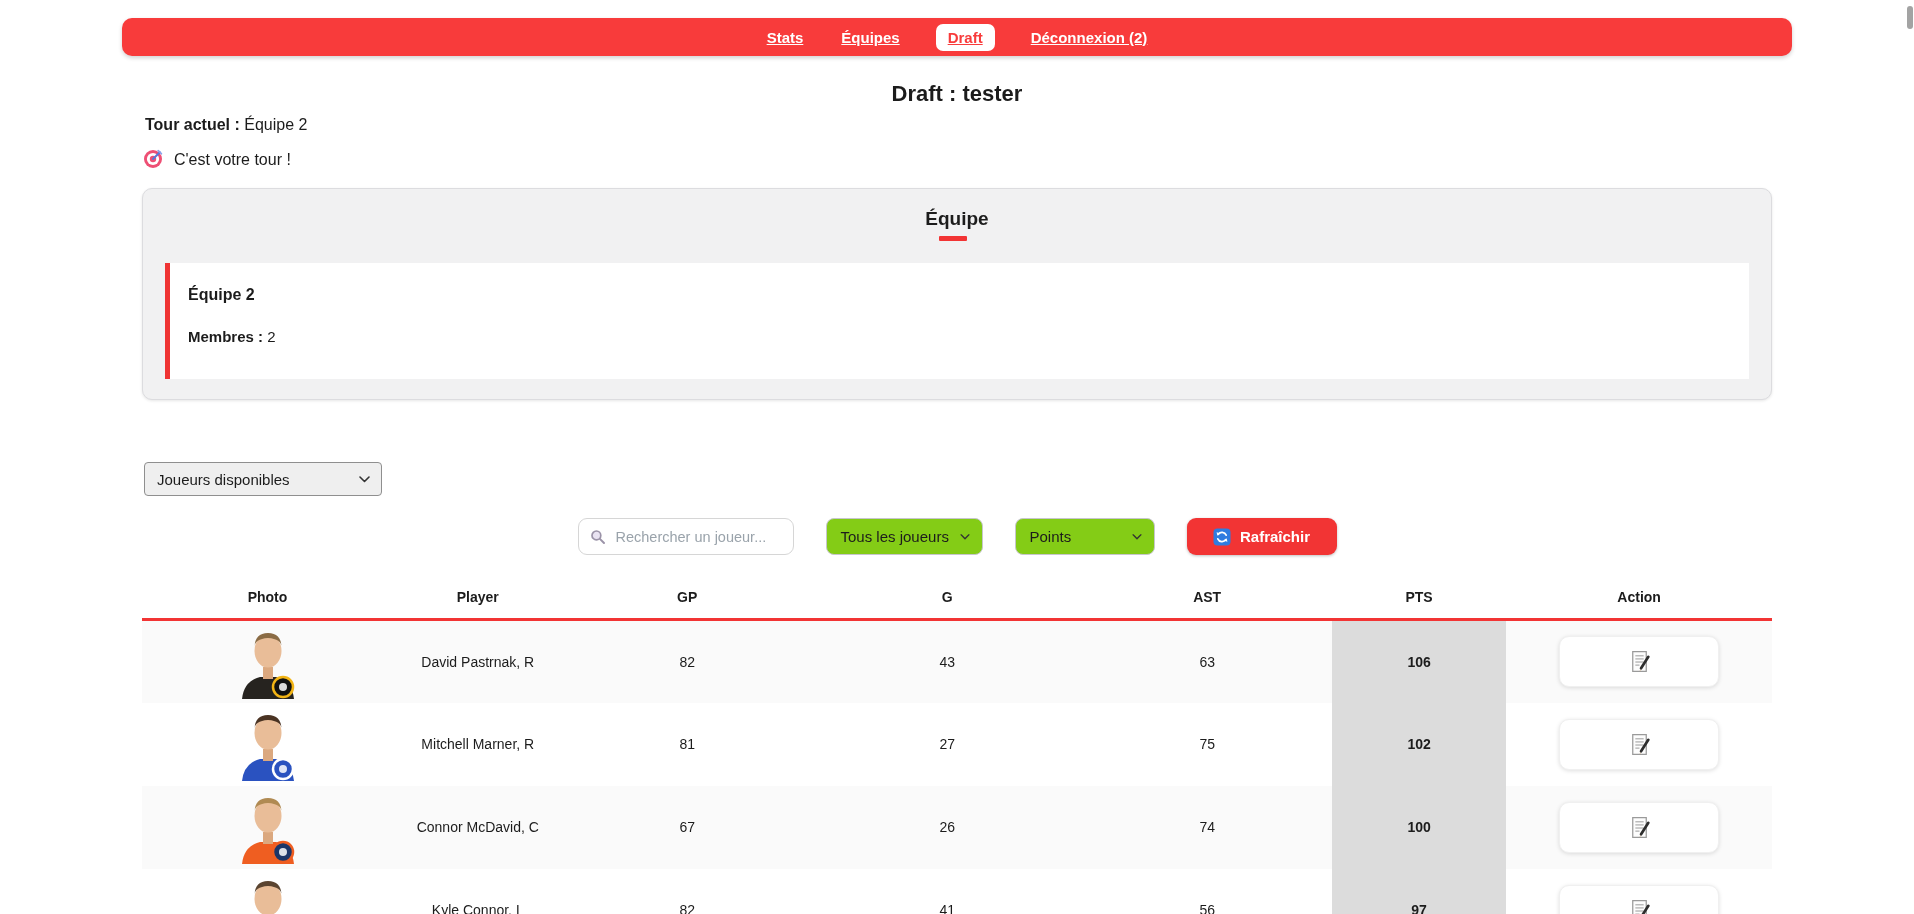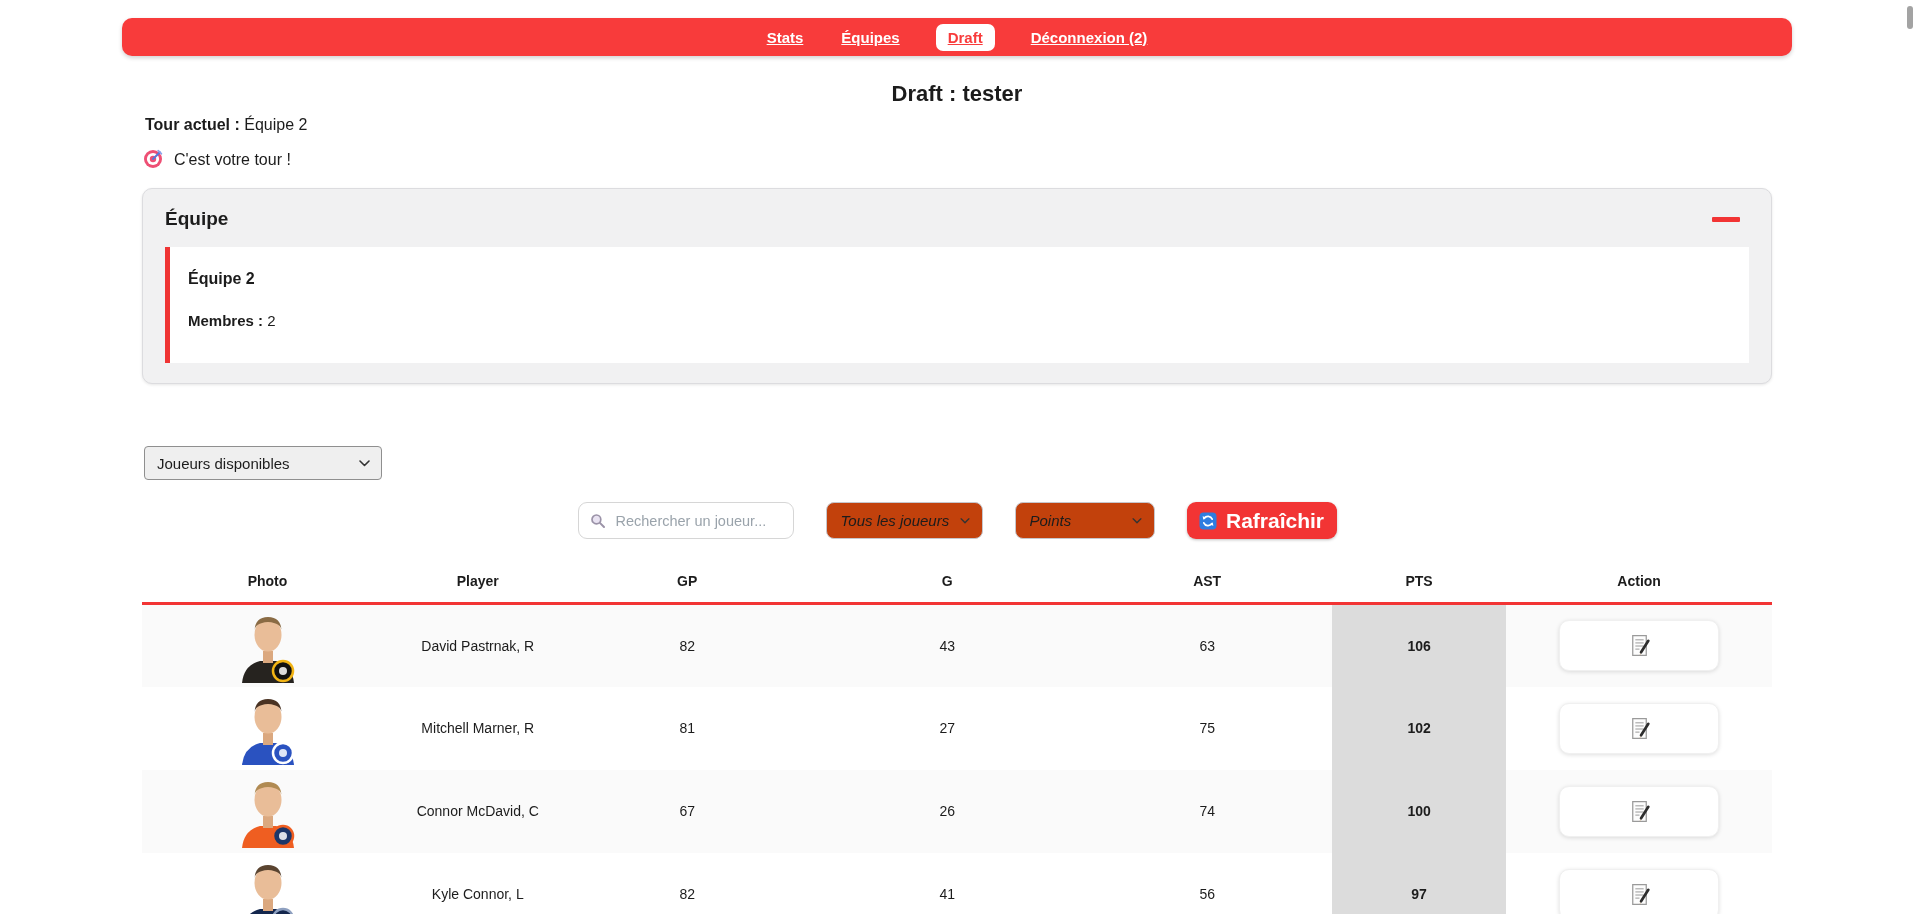--- a/index.html
+++ b/index.html
@@ -32,21 +32,21 @@
   .turn-line { margin:9px 0 0 145px; font-size:16px; }
   .turn-line b { font-weight:bold; }
   .your-turn { margin:15px 0 0 143px; font-size:16px; display:flex; align-items:flex-end; gap:11px; }
 
   
   .team-panel {
     width:1630px; margin:19px auto 0;
     background:#f1f1f2; border:1px solid #dcdcdf; border-radius:10px;
     padding:19px 22px 20px; box-shadow:0 1px 3px rgba(0,0,0,.10);
   }
-  .panel-head { display:flex; align-items:center; justify-content:space-between; }
+  .panel-head { display:flex; align-items:center; justify-content:space-between;flex-direction:column; }
   .panel-title { font-size:19px; font-weight:bold; margin:0; }
   .collapse-btn { width:30px; height:16px; display:flex; align-items:center; justify-content:center; cursor:pointer; margin-right:8px; }
   .collapse-btn .bar { width:28px; height:5px; background:#f23434; border-radius:1px; }
   .team-card {
     margin-top:17px; background:#ffffff; border-left:5px solid #ef3434;
     padding:23px 18px 24px; min-height:116px;
   }
   .team-card .team-name { font-size:16px; font-weight:bold; }
   .team-card .members { margin-top:24px; font-size:15px; }
 
@@ -64,29 +64,29 @@
   .search-box {
     width:216px; height:37px; border:1px solid #d6d6d6; border-radius:9px;
     display:flex; align-items:center; padding-left:11px; background:#fff; gap:8px;
   }
   .search-box input {
     border:none; outline:none; background:transparent;
     font-family:"Liberation Sans", sans-serif; font-size:14.5px; color:#333; width:160px;
   }
   .search-box input::placeholder { color:#9aa3ab; }
   .filter-select {
-    height:37px; background:#c2410c; border:1px solid #c6c6cc; border-radius:8px;
+    height:37px; background:#84cc16; border:1px solid #c6c6cc; border-radius:8px;
     display:flex; align-items:center; justify-content:space-between;
-    padding:0 12px 0 14px; font-size:15px; cursor:pointer;font-style:italic;
+    padding:0 12px 0 14px; font-size:15px; cursor:pointer;
   }
   .filter-select.position { width:157px; }
   .filter-select.sort { width:140px; }
   .refresh-btn {
     width:150px; height:37px; background:#f23434; border:none; border-radius:9px;
-    color:#fff; font-weight:bold; font-size:21px; font-family:"Liberation Sans", sans-serif;
+    color:#fff; font-weight:bold; font-size:15px; font-family:"Liberation Sans", sans-serif;
     display:flex; align-items:center; justify-content:center; gap:9px; cursor:pointer;
     box-shadow:0 1px 3px rgba(0,0,0,.25);
   }
 
   
   table.players { width:1630px; margin:28px auto 0; border-collapse:collapse; table-layout:fixed; }
   table.players th {
     font-size:14px; font-weight:bold; text-align:center; padding:6px 0 13px;
     border-bottom:3px solid #f23434;
   }

